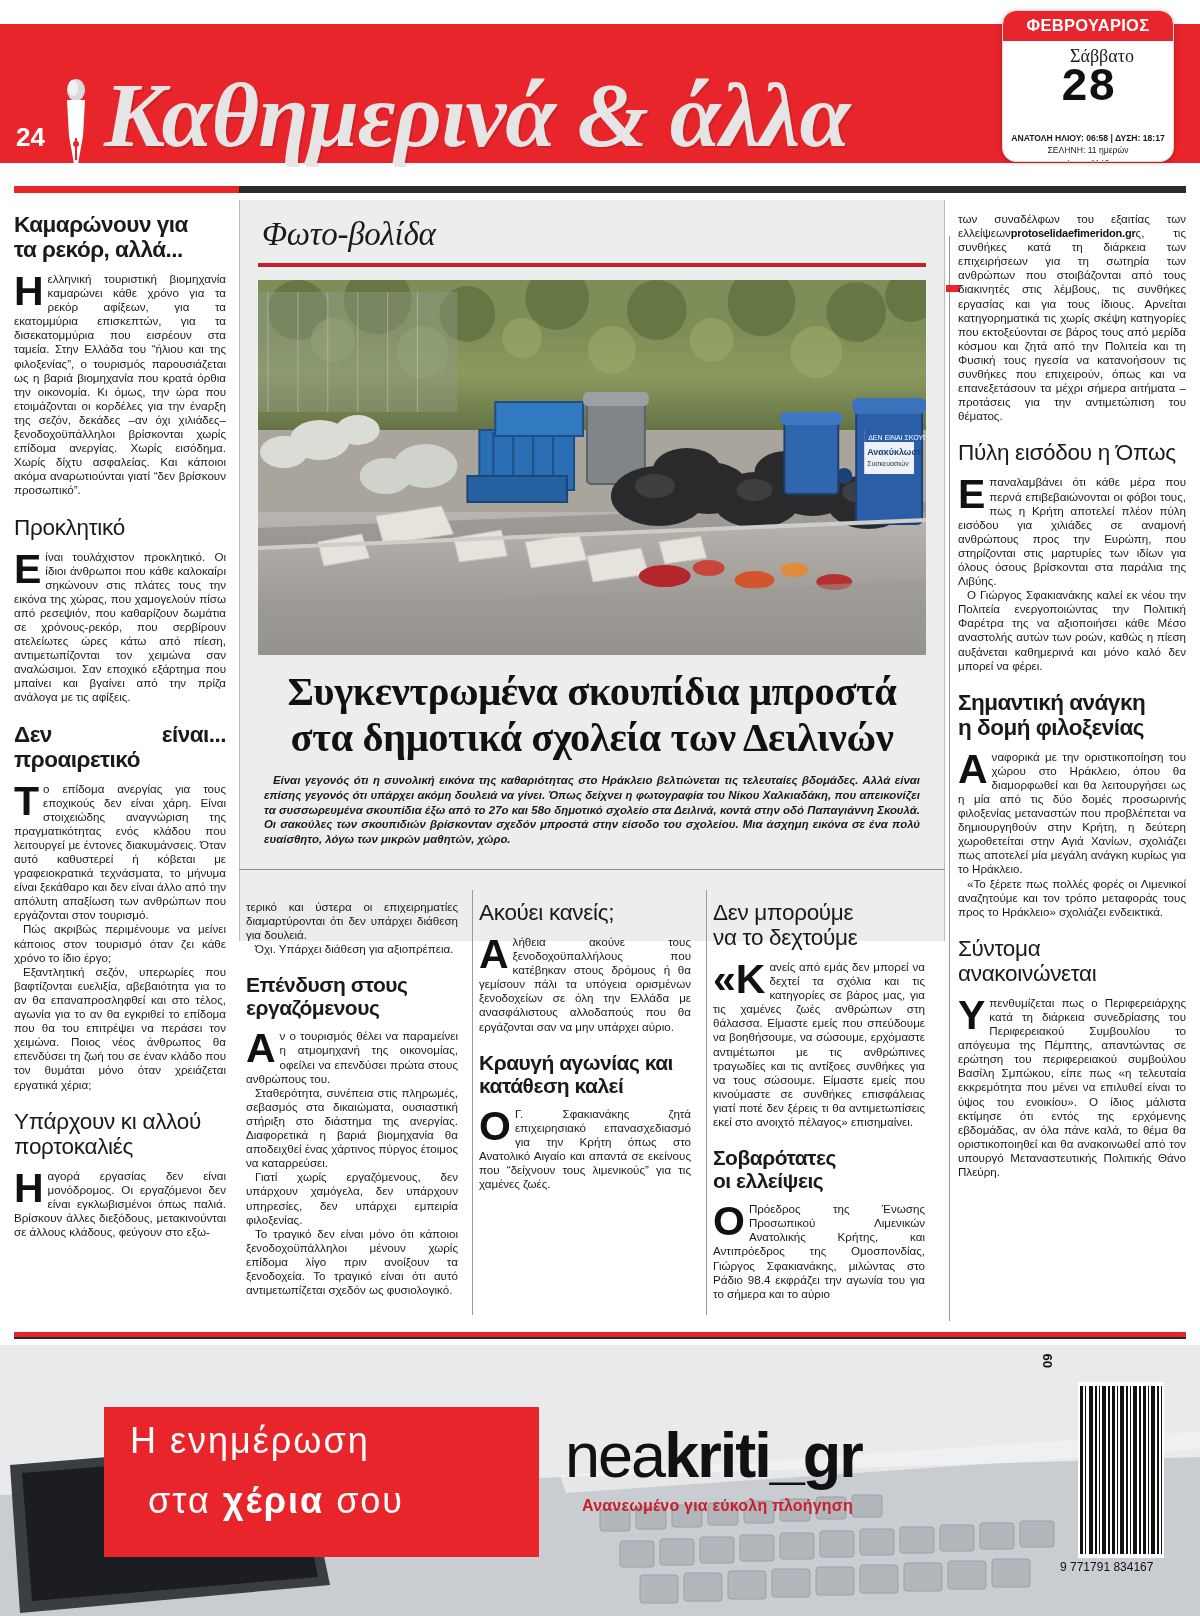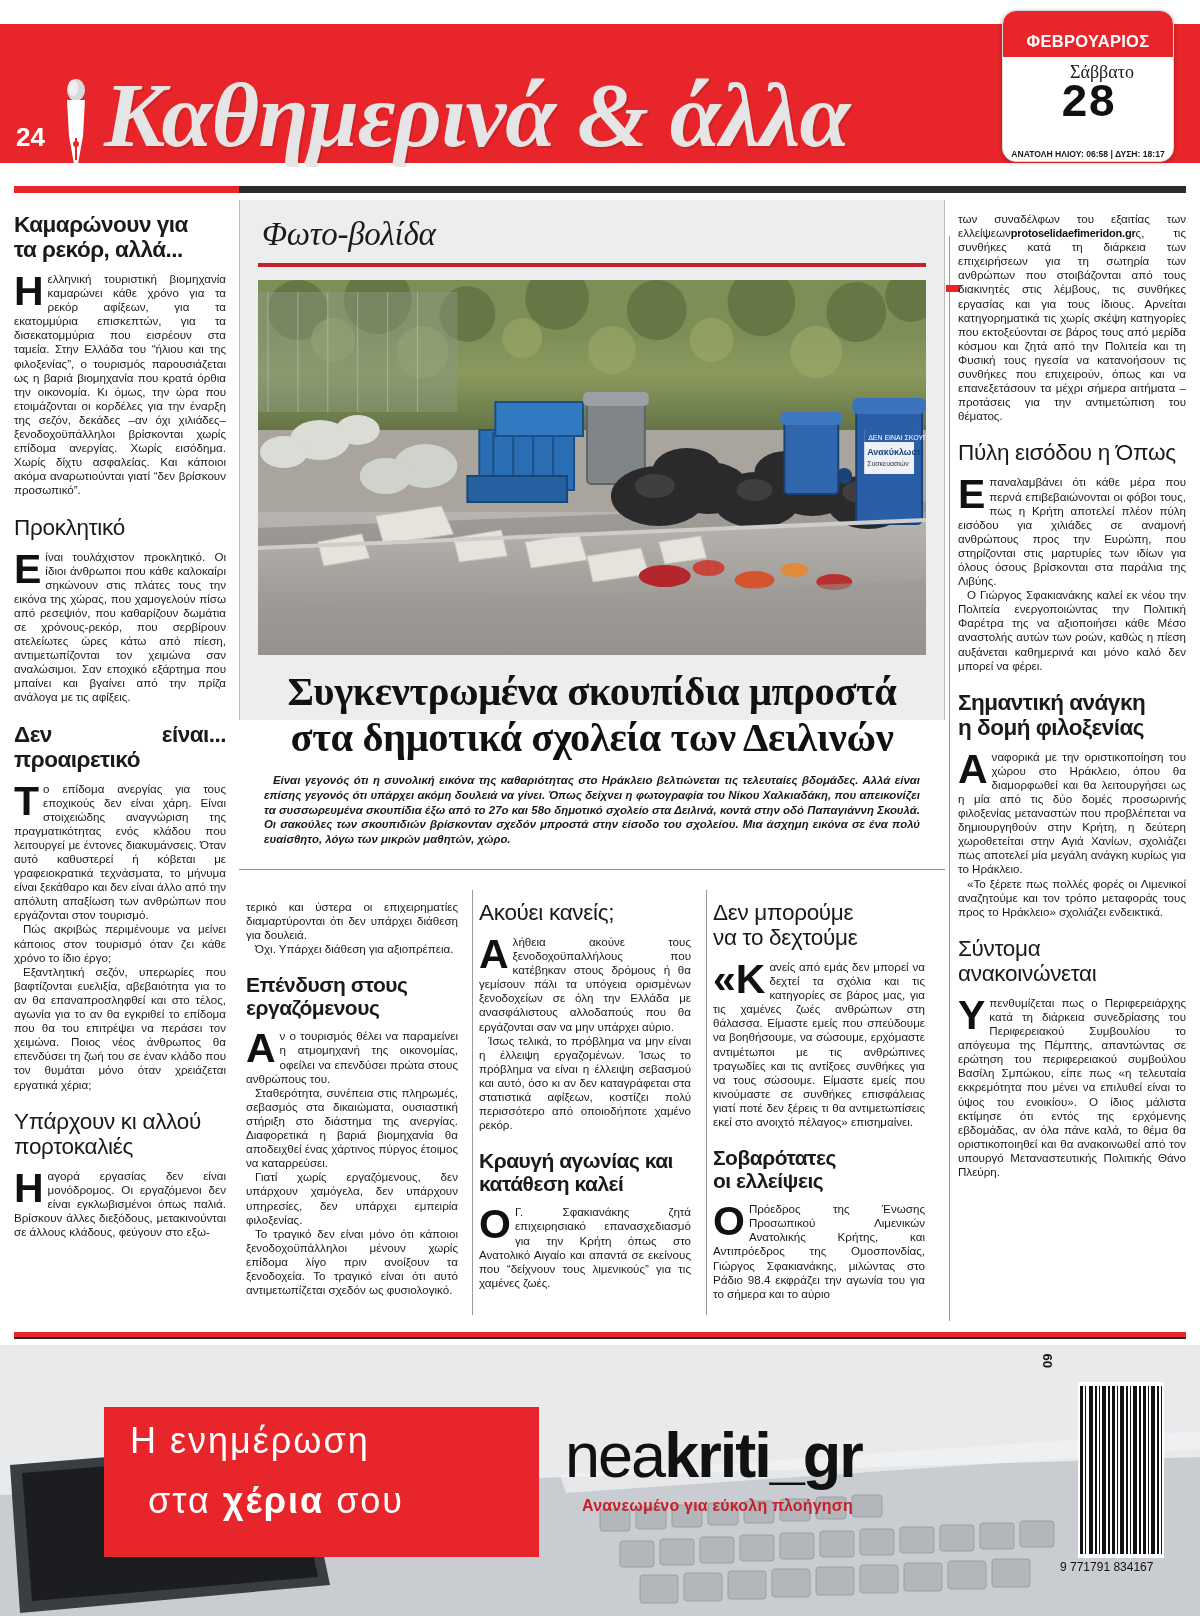--- a/index.html
+++ b/index.html
@@ -35,21 +35,21 @@
   .date-badge {
     position: absolute; left: 1002px; top: 10px; width: 172px; height: 152px;
     background: #ffffff; border-radius: 14px;
     border: 1px solid #d8d8d8;
     box-shadow: 0 1px 4px rgba(0,0,0,0.25);
     text-align: center; overflow: hidden;
   }
   .date-month {
     background: #e8252a; color: #fff;
     font-size: 16.5px; font-weight: 700; letter-spacing: .3px;
-    padding: 21px 0 6px; border-radius: 13px 13px 0 0;
+    padding: 5px 0 6px; border-radius: 13px 13px 0 0;
   }
   .date-weekday { font-size: 18px; color: #1a1a1a; margin-top: 5px; font-family:"Liberation Serif",serif;padding-left:28px; }
   .date-day { font-size: 46px; font-weight: 700; color: #111; line-height: 0.98; margin-top: -1px; font-family: Liberation Mono, monospace; }
   .date-sun { font-size: 8.6px; color: #1a1a1a; margin-top: 22px; font-weight: 700; }
   .date-moon { font-size: 8.6px; color: #1a1a1a; margin-top: 2px; }
   .date-name1 { font-size: 8.6px; color:#1a1a1a; margin-top: 4px; font-style: italic; }
   .date-name2 { font-size: 8.2px; color:#1a1a1a; margin-top: 2px; font-style: italic; }
 
   
   .rule-red-left { position: absolute; left: 14px; top: 186px; width: 225px; height: 7px; background: #e8252a; }
@@ -73,21 +73,21 @@
     margin: 17px 0 10px; letter-spacing: -0.3px;
   }
   h2.sec-head.bold { font-weight: 700; letter-spacing: -0.5px; }
 
   
   .left-col { position: absolute; left: 14px; top: 212px; width: 212px; }
   .left-col h2.first { margin-top: 0; }
 
   
   .center-block {
-    position: absolute; left: 239px; top: 200px; width: 706px; height: 520px;
+    position: absolute; left: 239px; top: 200px; width: 706px; height: 741px;
     background: #eceded; border-left: 1px solid #bdbdbd; border-right: 1px solid #bdbdbd;
   }
   .kicker {
     font-family: "Liberation Serif", serif;
     font-size: 33px; font-style: italic; color: #1a1a1a;
     padding: 16px 0 0 22px; letter-spacing: -0.3px;
   }
   .kicker-rule { margin: 10px 18px 0 18px; height: 4px; background: #c8202a; }
 
   
@@ -374,21 +374,20 @@
 εργαζόμενους</h2>
       <p class="dropcap noindent">Αν ο τουρισμός θέλει να παραμείνει η ατμομηχανή της οικονομίας, οφείλει να επενδύσει πρώτα στους ανθρώπους του.</p>
       <p>Σταθερότητα, συνέπεια στις πληρωμές, σεβασμός στα δικαιώματα, ουσιαστική στήριξη στο διάστημα της ανεργίας. Διαφορετικά η βαριά βιομηχανία θα αποδειχθεί ένας χάρτινος πύργος έτοιμος να καταρρεύσει.</p>
       <p>Γιατί χωρίς εργαζόμενους, δεν υπάρχουν χαμόγελα, δεν υπάρχουν υπηρεσίες, δεν υπάρχει εμπειρία φιλοξενίας.</p>
       <p>Το τραγικό δεν είναι μόνο ότι κάποιοι ξενοδοχοϋπάλληλοι μένουν χωρίς επίδομα λίγο πριν ανοίξουν τα ξενοδοχεία. Το τραγικό είναι ότι αυτό αντιμετωπίζεται σχεδόν ως φυσιολογικό.</p>
     </div>
 
     <div class="bot-col c2 col-text">
       <h2 class="sec-head" style="margin-top:22px;">Ακούει κανείς;</h2>
       <p class="dropcap noindent">Αλήθεια ακούνε τους ξενοδοχοϋπαλλήλους που κατέβηκαν στους δρόμους ή θα γεμίσουν πάλι τα υπόγεια ορισμένων ξενοδοχείων σε όλη την Ελλάδα με ανασφάλιστους αλλοδαπούς που θα εργάζονται σαν να μην υπάρχει αύριο.</p>
-      <p>Ίσως τελικά, το πρόβλημα να μην είναι η έλλειψη εργαζομένων. Ίσως το πρόβλημα να είναι η έλλειψη σεβασμού και αυτό, όσο κι αν δεν καταγράφεται στα στατιστικά αφίξεων, κοστίζει πολύ περισσότερο από οποιοδήποτε χαμένο ρεκόρ.</p>
       <h2 class="sec-head bold" style="white-space:pre-line;font-size:21px;line-height:23px;">Κραυγή αγωνίας και
 κατάθεση καλεί</h2>
       <p class="dropcap noindent">Ο Γ. Σφακιανάκης ζητά επιχειρησιακό επανασχεδιασμό για την Κρήτη όπως στο Ανατολικό Αιγαίο και απαντά σε εκείνους που “δείχνουν τους λιμενικούς” για τις χαμένες ζωές.</p>
     </div>
 
     <div class="bot-col c3 col-text">
       <h2 class="sec-head" style="margin-top:22px;white-space:pre-line;">Δεν μπορούμε
 να το δεχτούμε</h2>
       <p class="dropcap noindent">«Κανείς από εμάς δεν μπορεί να δεχτεί τα σχόλια και τις κατηγορίες σε βάρος μας, για τις χαμένες ζωές ανθρώπων στη θάλασσα. Είμαστε εμείς που σπεύδουμε να βοηθήσουμε, να σώσουμε, ερχόμαστε αντιμέτωποι με τις ανθρώπινες τραγωδίες και τις αντίξοες συνθήκες για να τους σώσουμε. Είμαστε εμείς που κινούμαστε σε συνθήκες επισφάλειας γιατί ποτέ δεν ξέρεις τι θα αντιμετωπίσεις εκεί στο ανοιχτό πέλαγος» επισημαίνει.</p>
       <h2 class="sec-head bold" style="white-space:pre-line;font-size:21px;line-height:23px;">Σοβαρότατες

